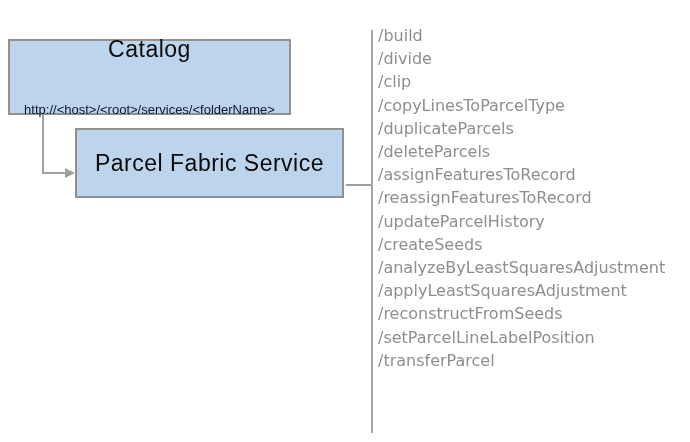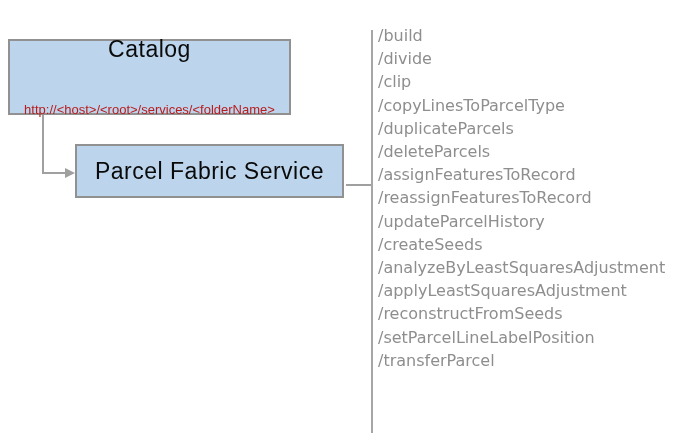--- a/index.html
+++ b/index.html
@@ -17,32 +17,32 @@
     background: #bcd4ec;
     border: 2px solid #919191;
     display: flex;
     flex-direction: column;
     align-items: center;
     justify-content: center;
     text-align: center;
     gap: 36px;
   }
   .catalog-box { left: 8px; top: 39px; width: 283px; height: 76px; }
-  .service-box { left: 75px; top: 144px; width: 269px; height: 54px; }
+  .service-box { left: 75px; top: 128px; width: 269px; height: 70px; }
   .node-title {
     font-size: 23px;
     line-height: 27px;
     color: #0a0a0a;
     letter-spacing: 0.5px;
   }
   .node-subtitle {
     font-size: 13px;
     line-height: 17px;
     margin-top: 2px;
-    color: #b91c1c;
+    color: #0f172a;
   }
   .line { position: absolute; background: #a0a0a0; }
   .conn-v1 { left: 42px; top: 115px; width: 2px; height: 59px; }
   .conn-h1 { left: 42px; top: 172px; width: 24px; height: 2px; }
   .arrow-head {
     position: absolute;
     left: 65px; top: 168px;
     width: 0; height: 0;
     border-top: 5px solid transparent;
     border-bottom: 5px solid transparent;

